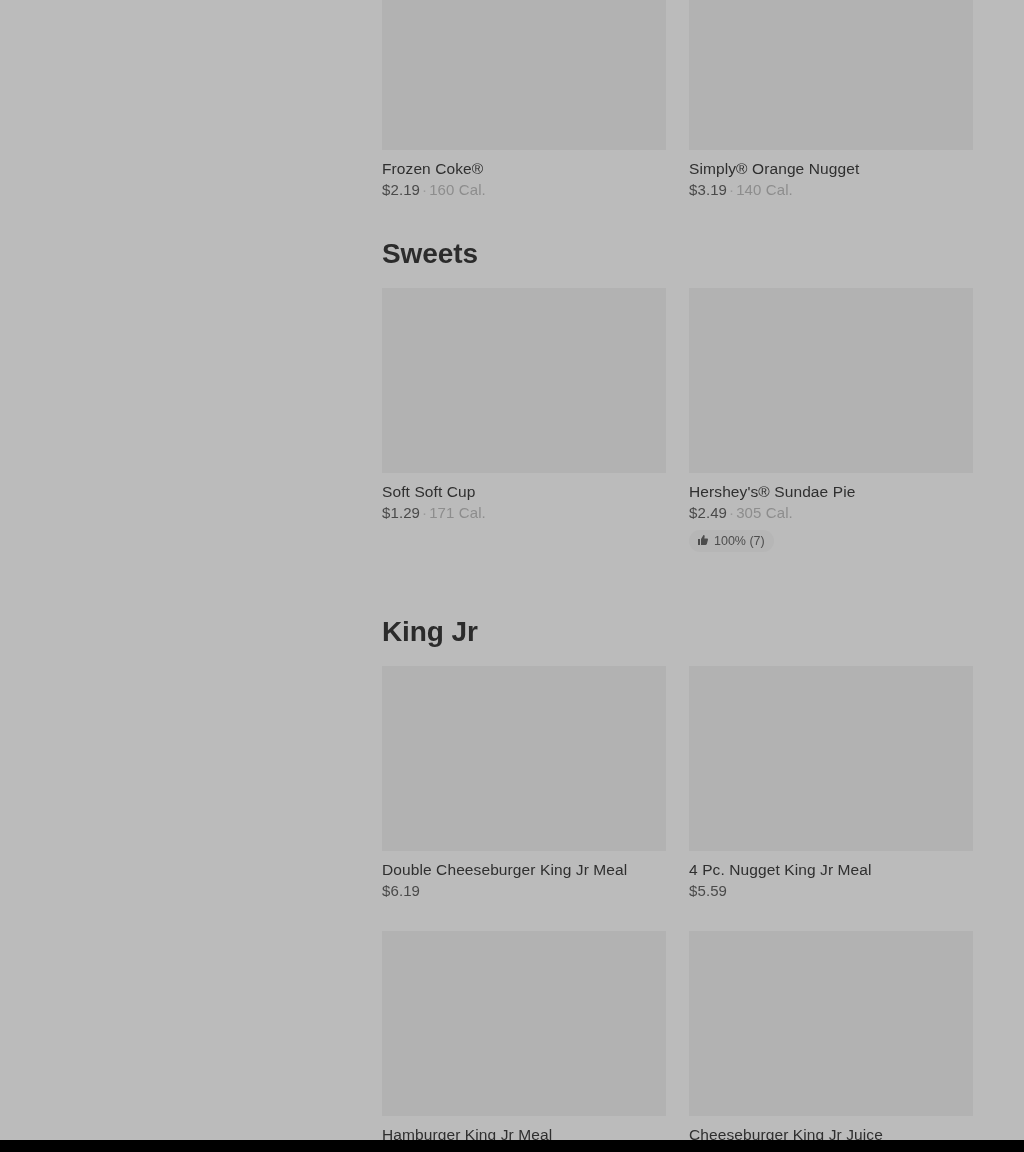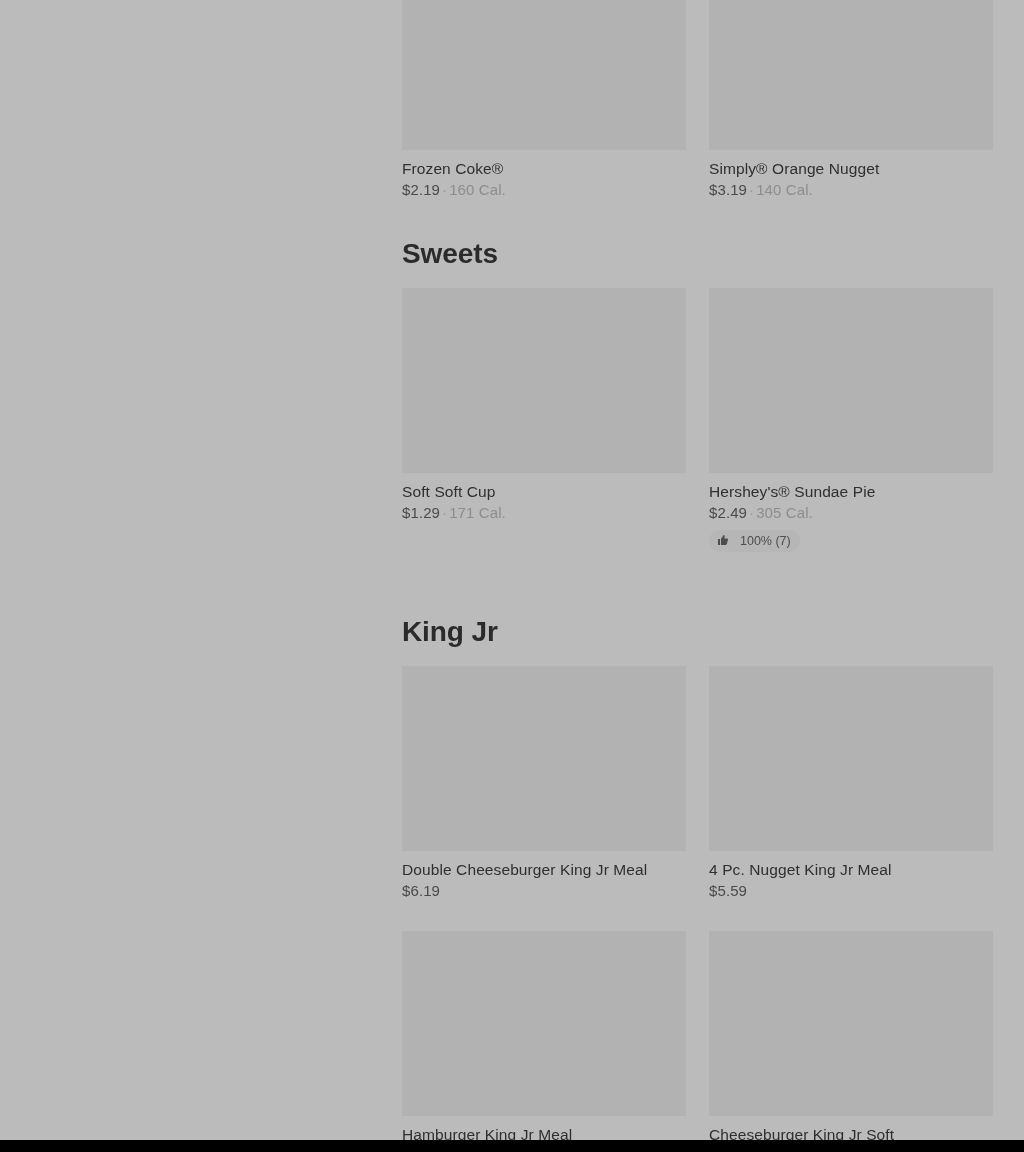--- a/index.html
+++ b/index.html
@@ -27,21 +27,21 @@
   #left-gutter {
     position: absolute;
     left: 0; top: 0;
     width: 394px; height: 1140px;
     background: #bbbbbb;
   }
 
   
   #menu-column {
     position: absolute;
-    left: 402px;
+    left: 382px;
     top: 0;
     width: 591px;
     height: 1140px;
   }
 
   
   .product-grid {
     display: grid;
     grid-template-columns: 284px 284px;
     column-gap: 23px;
@@ -85,21 +85,21 @@
   .product-meta .sep {
     color: #9a9a9a;
     padding: 0 2px;
   }
   .product-meta .cal {
     color: #8d8d8d;
   }
 
   .rating-badge {
     display: inline-flex;
-    gap: 11px;
+    gap: 5px;
     margin-top: 9px;
     padding: 4px 9px 4px 8px;
     background: #b6b6b6;
     border-radius: 13px;
     font-size: 12.5px;
     line-height: 14px;
     color: #4d4d4d;
     white-space: nowrap;
   }
   .thumb-icon {
@@ -224,21 +224,21 @@
       <div class="product-card">
         <div class="product-thumb thumb-h185"></div>
         <div class="product-name">Hamburger King Jr Meal</div>
         <div class="product-meta">
           <span class="price">$5.49</span>
         </div>
       </div>
 
       <div class="product-card">
         <div class="product-thumb thumb-h185"></div>
-        <div class="product-name">Cheeseburger King Jr Soft</div>
+        <div class="product-name">Cheeseburger King Jr Juice</div>
         <div class="product-meta">
           <span class="price">$5.69</span>
         </div>
 
       </div>
 
     </div>
 
   </div>
 

